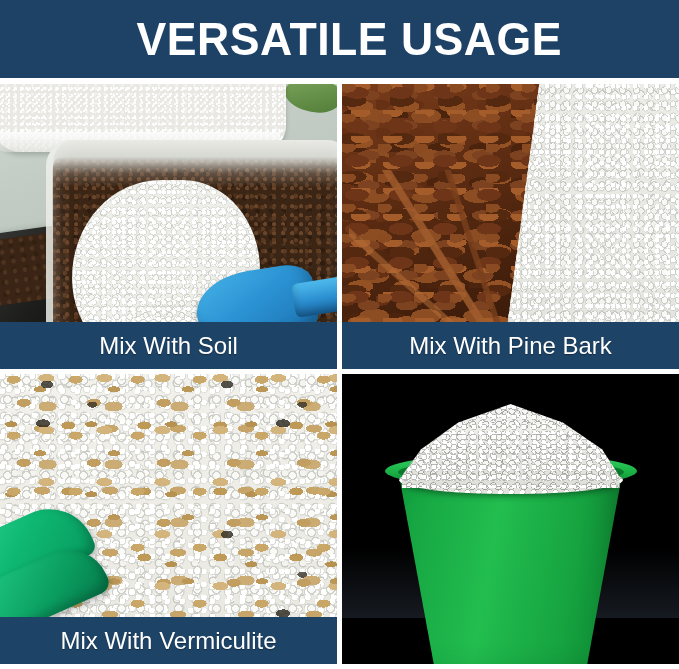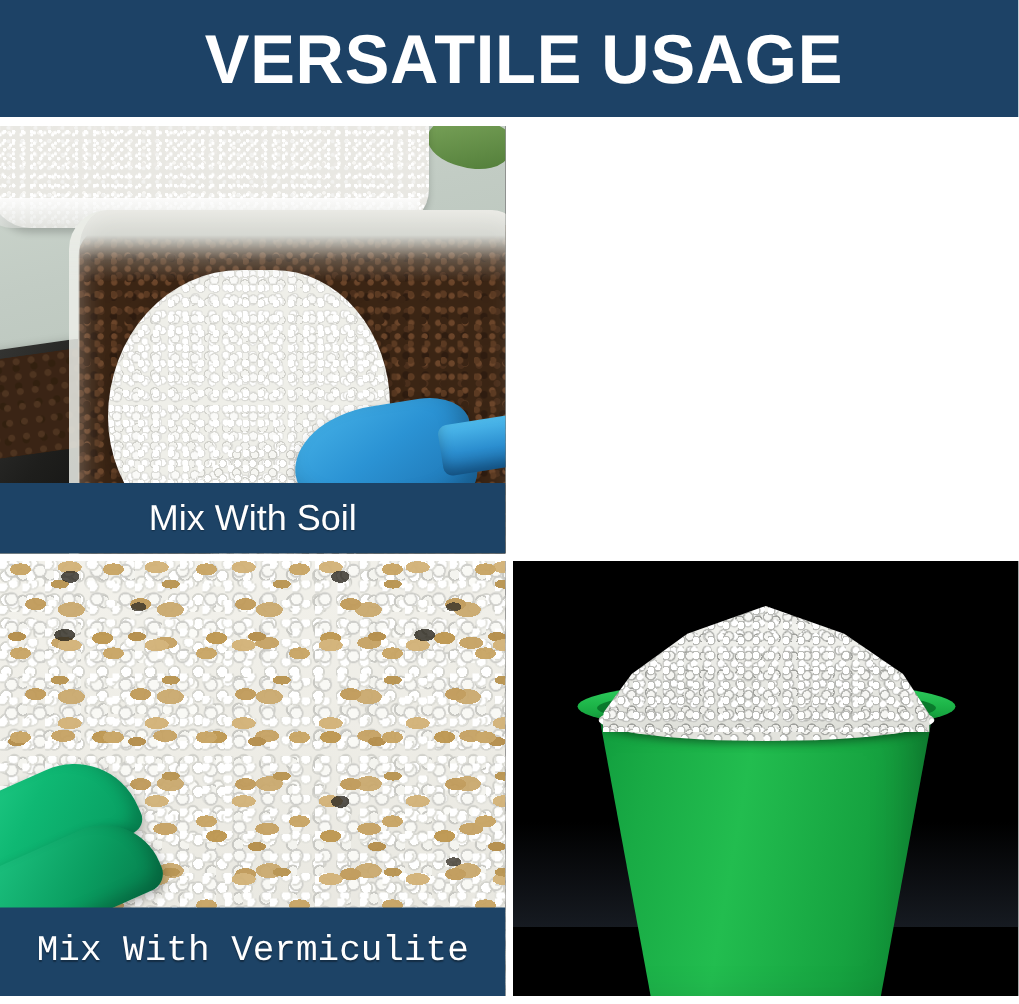--- a/index.html
+++ b/index.html
@@ -58,21 +58,21 @@
   }
 
   
   .caption{
     position:absolute; left:0; bottom:0;
     width:100%; height:47px;
     background:#1d4366;
     display:flex; align-items:center; justify-content:center;
     z-index:5;
   }
-  .panel-r3 .caption{ height:59px;font-family:Liberation Mono, monospace; }
+  .panel-r3 .caption{ height:47px; }
   .caption-text{
     color:#ffffff;
     font-size:24px;
     font-weight:400;
     line-height:1;
     white-space:nowrap;
     text-shadow:0 1px 1px rgba(0,0,0,.35);
   }
 
   
@@ -357,20 +357,30 @@
         </div>
         <div class="tray-main"></div>
       </div>
       <div class="caption">
         <span class="caption-text">Mix With Soil</span>
       </div>
     </div>
 
     <div class="vgap"></div>
 
+    <div class="panel panel-r1">
+      <div class="photo p2">
+        <div class="bark"></div>
+        <div class="bark-sticks"></div>
+        <div class="perlite"></div>
+      </div>
+      <div class="caption">
+        <span class="caption-text">Mix With Pine Bark</span>
+      </div>
+    </div>
 
     <div class="hgap"></div>
 
     <div class="panel panel-r3">
       <div class="photo p3">
         <div class="vermiculite"></div>
         <div class="dark-bits"></div>
         <div class="green-scoop">
             <i></i>
             <i></i>

